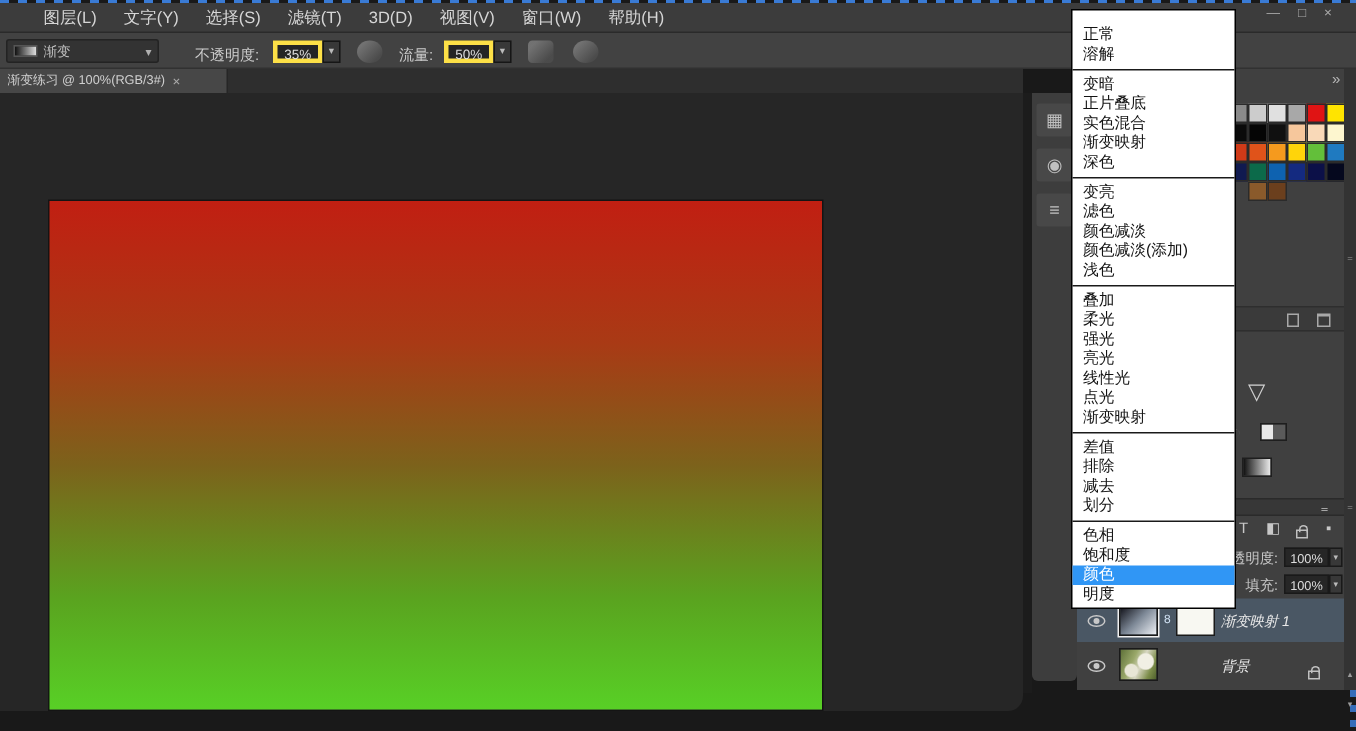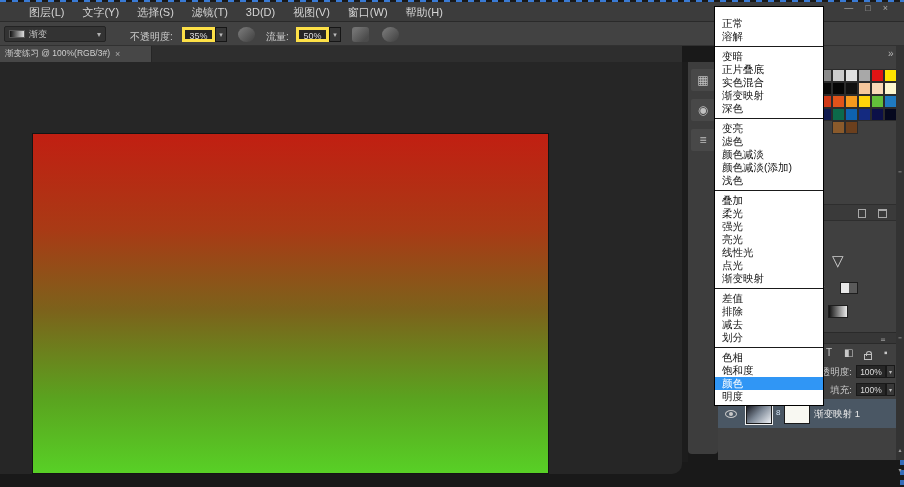--- a/index.html
+++ b/index.html
@@ -106,21 +106,21 @@
   .thumb { position:absolute; left:28px; top:3px; width:26px; height:22px; border:1px solid #1a1a1a; }
   .thumb.grad-thumb { background:linear-gradient(135deg,#07070e 0%,#7d8896 50%,#eef1f6 100%);
     outline:1px solid #f0f0f0; }
   .chain { position:absolute; left:58px; top:9px; font-size:8px; color:#cfe0f2; }
   .thumb.mask-thumb { left:66px; background:#f8f8f2; }
   .thumb.photo-thumb {
     background:
       radial-gradient(circle at 70% 40%, #f1efe4 0 5px, rgba(0,0,0,0) 6px),
       radial-gradient(circle at 30% 70%, #e8e6d6 0 4px, rgba(0,0,0,0) 5px),
       linear-gradient(115deg,#5e7038 0%,#9aa86a 35%,#d9d8c4 55%,#7c8d4a 80%,#4d5e2b 100%); }
-  .layer-name { position:absolute; left:96px; top:9px; font-size:9.5px; color:#e8e8e8; white-space:nowrap; }
+  .layer-name { position:absolute; left:96px; top:9px; font-size:9.5px; color:#e8e8e8; white-space:nowrap;font-style:italic; }
   .layer-lock { position:absolute; left:154px; top:11px; }
   .scrollcol { left:896px; top:46px; width:8px; height:414px; background:#333333; }
   .scrollcol span { position:absolute; left:0; width:8px; text-align:center; color:#9a9a9a; font-size:6px; }
 
   
   .blend-menu { left:714px; top:6px; width:110px; background:#ffffff; border:1px solid #000000;
     padding:10px 0 2px 0; z-index:30; }
   .bm-item { height:13px; line-height:13px; font-size:10.5px; color:#141414; padding-left:7px; white-space:nowrap; }
   .bm-item.selected { background:#3096f5; color:#ffffff; }
   .bm-sep { border-top:1px solid #1a1a1a; margin:3px 0; }
@@ -276,20 +276,26 @@
       <span class="prop-box">100%</span>
       <span class="prop-caret">▾</span>
     </div>
     <div class="layer-row selected" style="top:55px;">
       <span class="eye"></span>
       <span class="thumb grad-thumb"></span>
       <span class="chain">8</span>
       <span class="thumb mask-thumb"></span>
       <span class="layer-name">渐变映射 1</span>
     </div>
+    <div class="layer-row" style="top:85px;">
+      <span class="eye"></span>
+      <span class="thumb photo-thumb"></span>
+      <span class="layer-name">背景</span>
+      <span class="layer-lock"><span class="mini-lock"></span></span>
+    </div>
   </div>
 
   <div class="abs scrollcol">
     <span style="top:122px;">＝</span>
     <span style="top:288px;">＝</span>
     <span style="top:400px;">▴</span>
     <span style="top:420px;">▾</span>
   </div>
 
   <div class="abs blend-menu">

